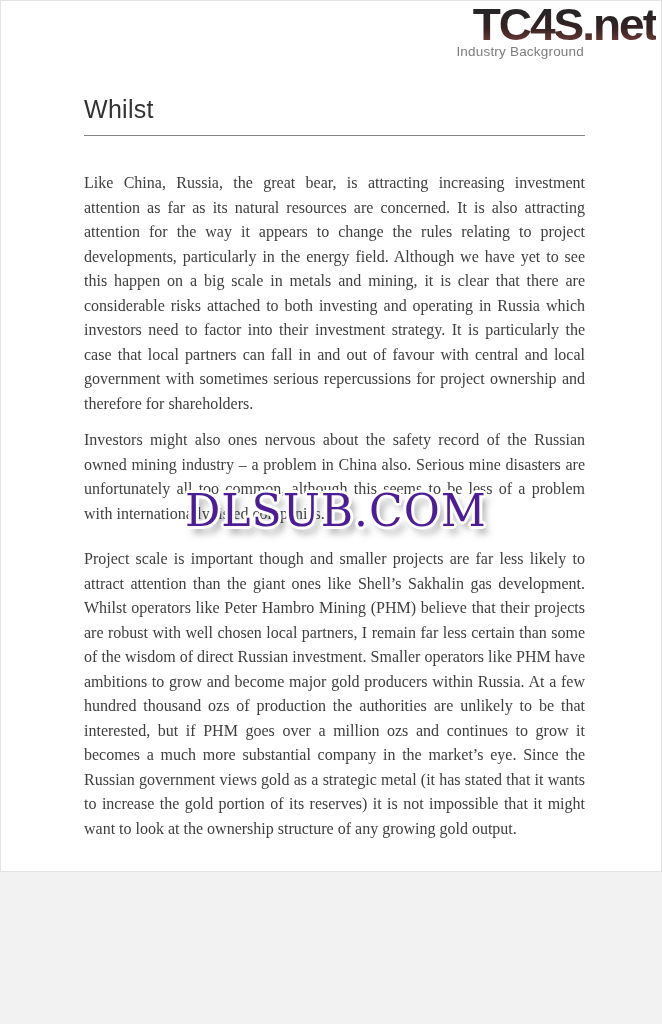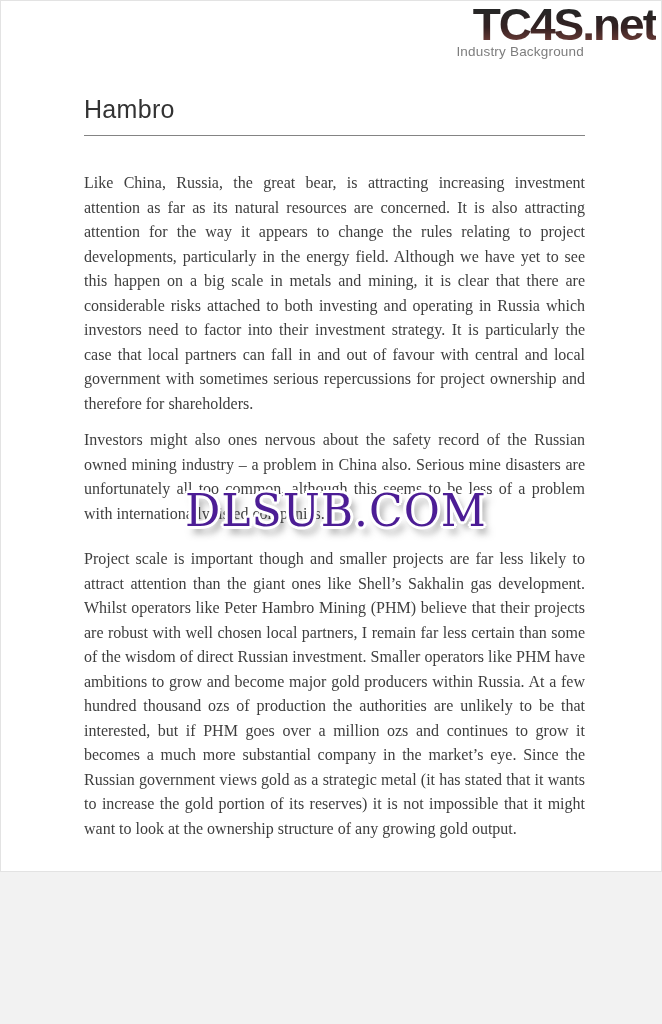--- a/index.html
+++ b/index.html
@@ -134,21 +134,21 @@
 </style>
 </head>
 <body>
 
 <div class="page">
 
   <div class="tc4s-logo">TC4S.net</div>
   <div class="section-label">Industry Background</div>
 
   <div class="content">
-    <h1 class="title">Hambro</h1>
+    <h1 class="title">Whilst</h1>
     <hr class="rule">
 
     <p class="body-par first">Like China, Russia, the great bear, is attracting increasing investment attention as far as its natural resources are concerned. It is also attracting attention for the way it appears to change the rules relating to project developments, particularly in the energy field. Although we have yet to see this happen on a big scale in metals and mining, it is clear that there are considerable risks attached to both investing and operating in Russia which investors need to factor into their investment strategy. It is particularly the case that local partners can fall in and out of favour with central and local government with sometimes serious repercussions for project ownership and therefore for shareholders.</p>
 
     <p class="body-par">Investors might also ones nervous about the safety record of the Russian owned mining industry – a problem in China also. Serious mine disasters are unfortunately all too common, although this seems to be less of a problem with internationally listed companies.</p>
 
 
     <p class="body-par after-sub">Project scale is important though and smaller projects are far less likely to attract attention than the giant ones like Shell’s Sakhalin gas development. Whilst operators like Peter Hambro Mining (PHM) believe that their projects are robust with well chosen local partners, I remain far less certain than some of the wisdom of direct Russian investment. Smaller operators like PHM have ambitions to grow and become major gold producers within Russia. At a few hundred thousand ozs of production the authorities are unlikely to be that interested, but if PHM goes over a million ozs and continues to grow it becomes a much more substantial company in the market’s eye. Since the Russian government views gold as a strategic metal (it has stated that it wants to increase the gold portion of its reserves) it is not impossible that it might want to look at the ownership structure of any growing gold output.</p>
   </div>
 

